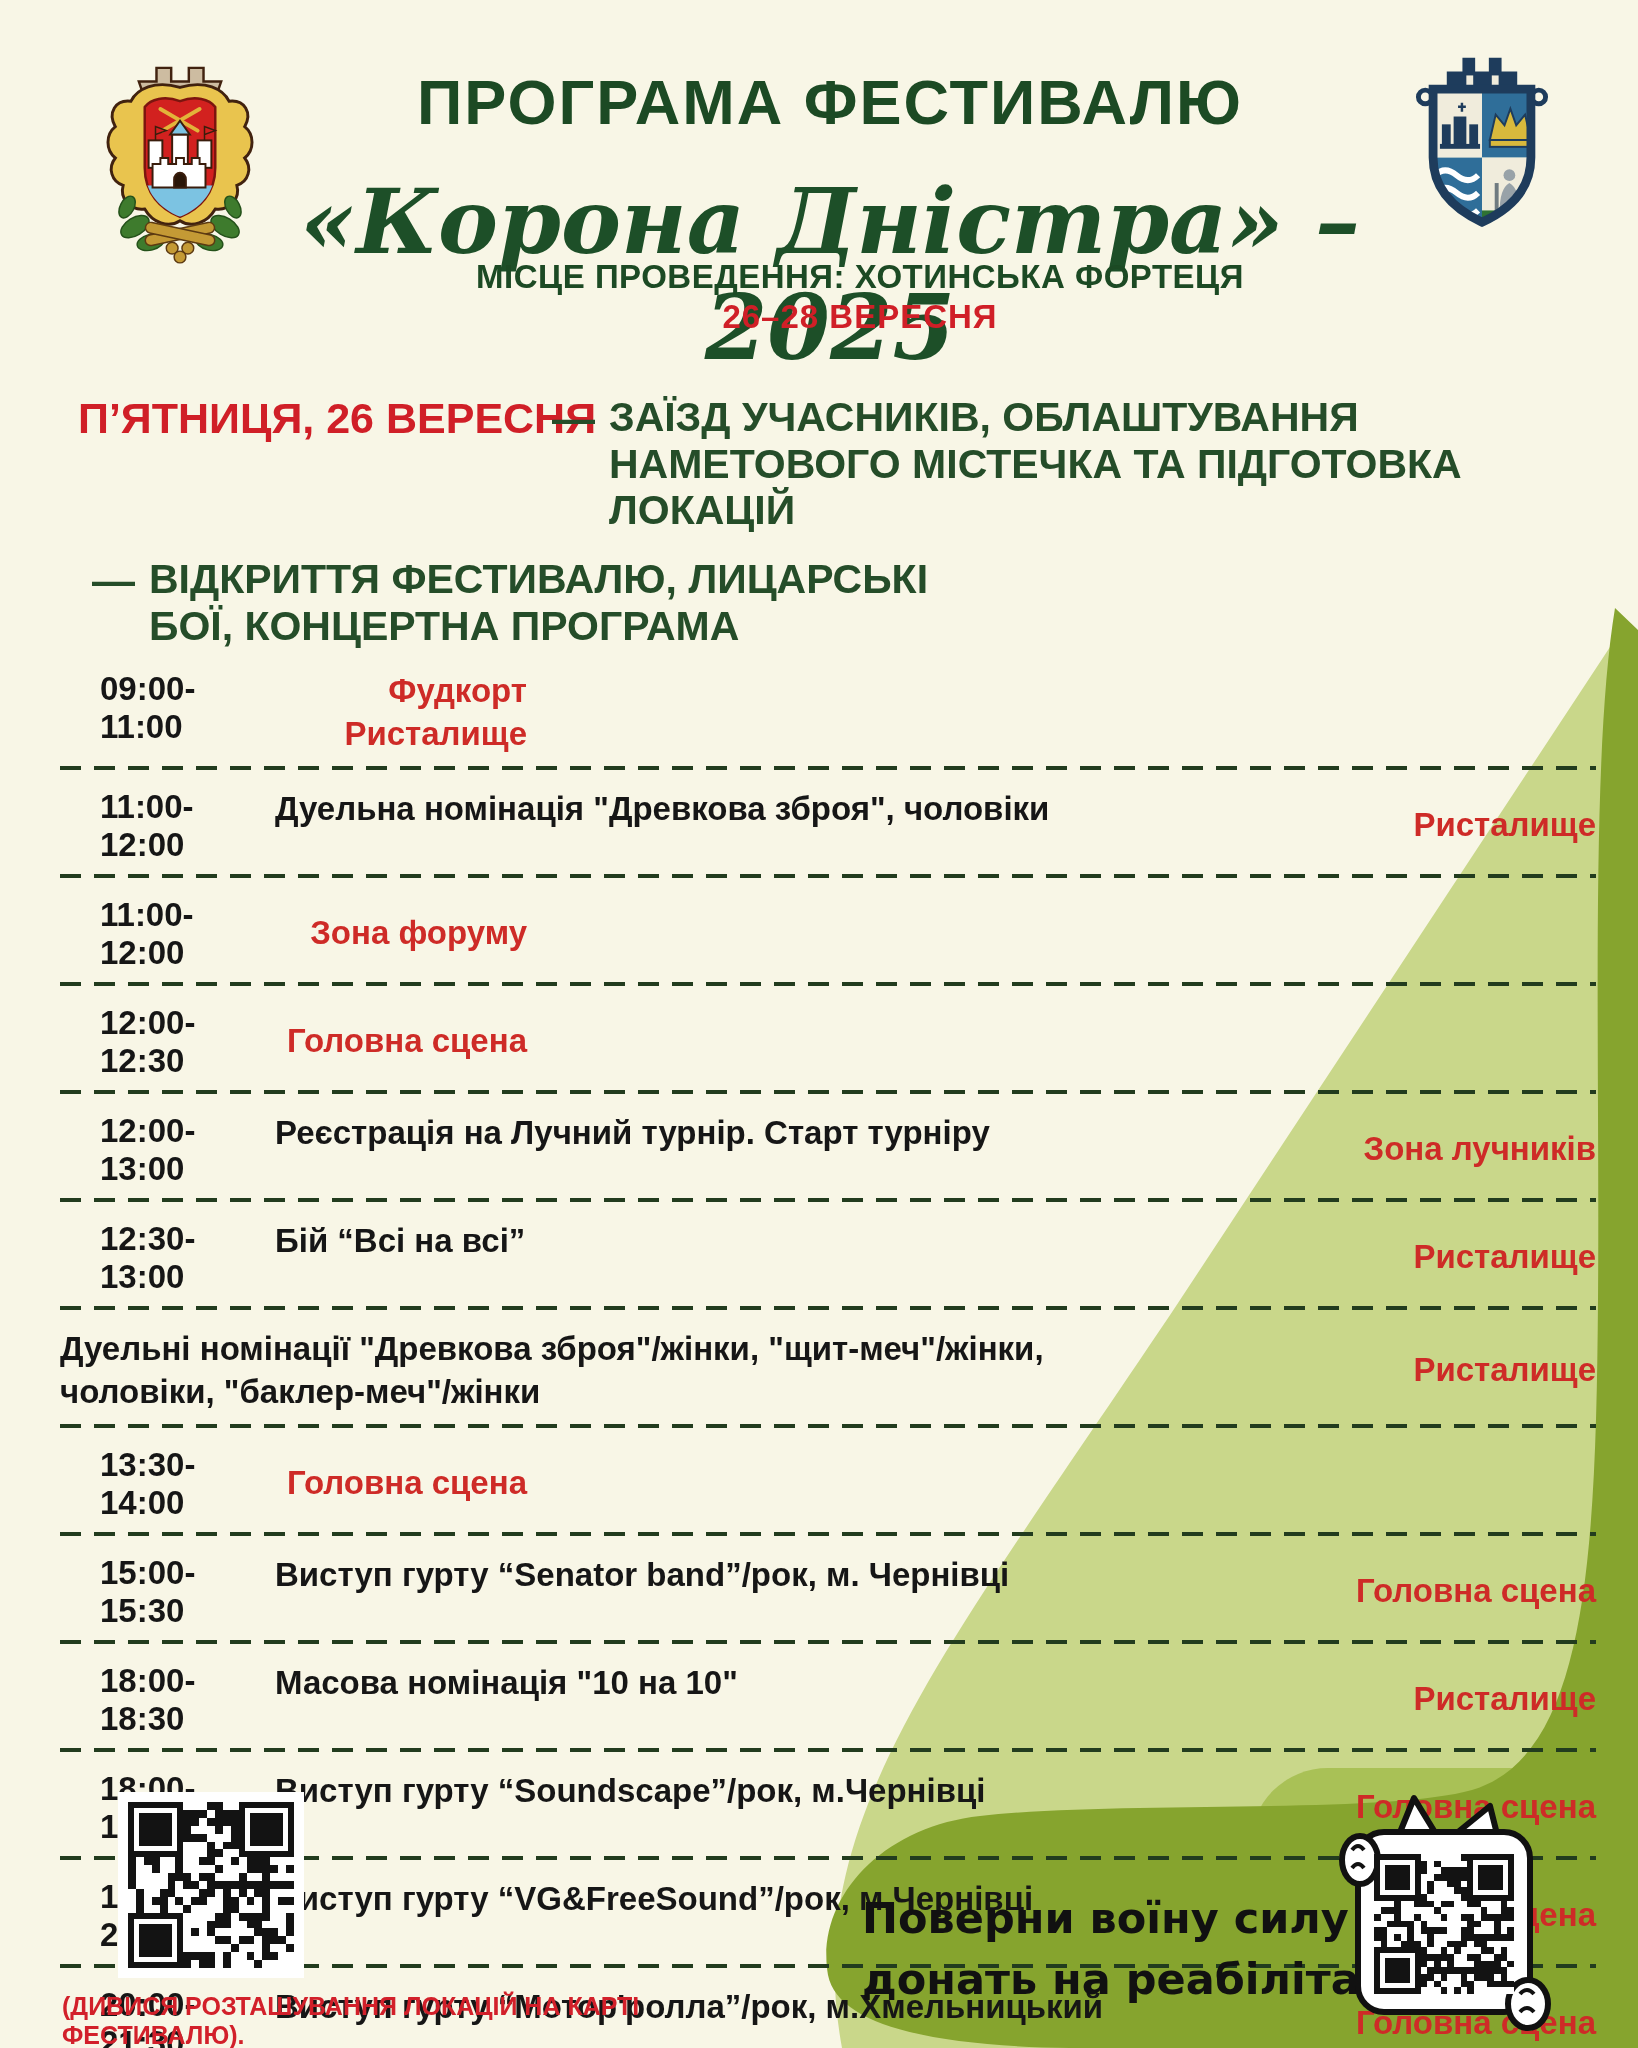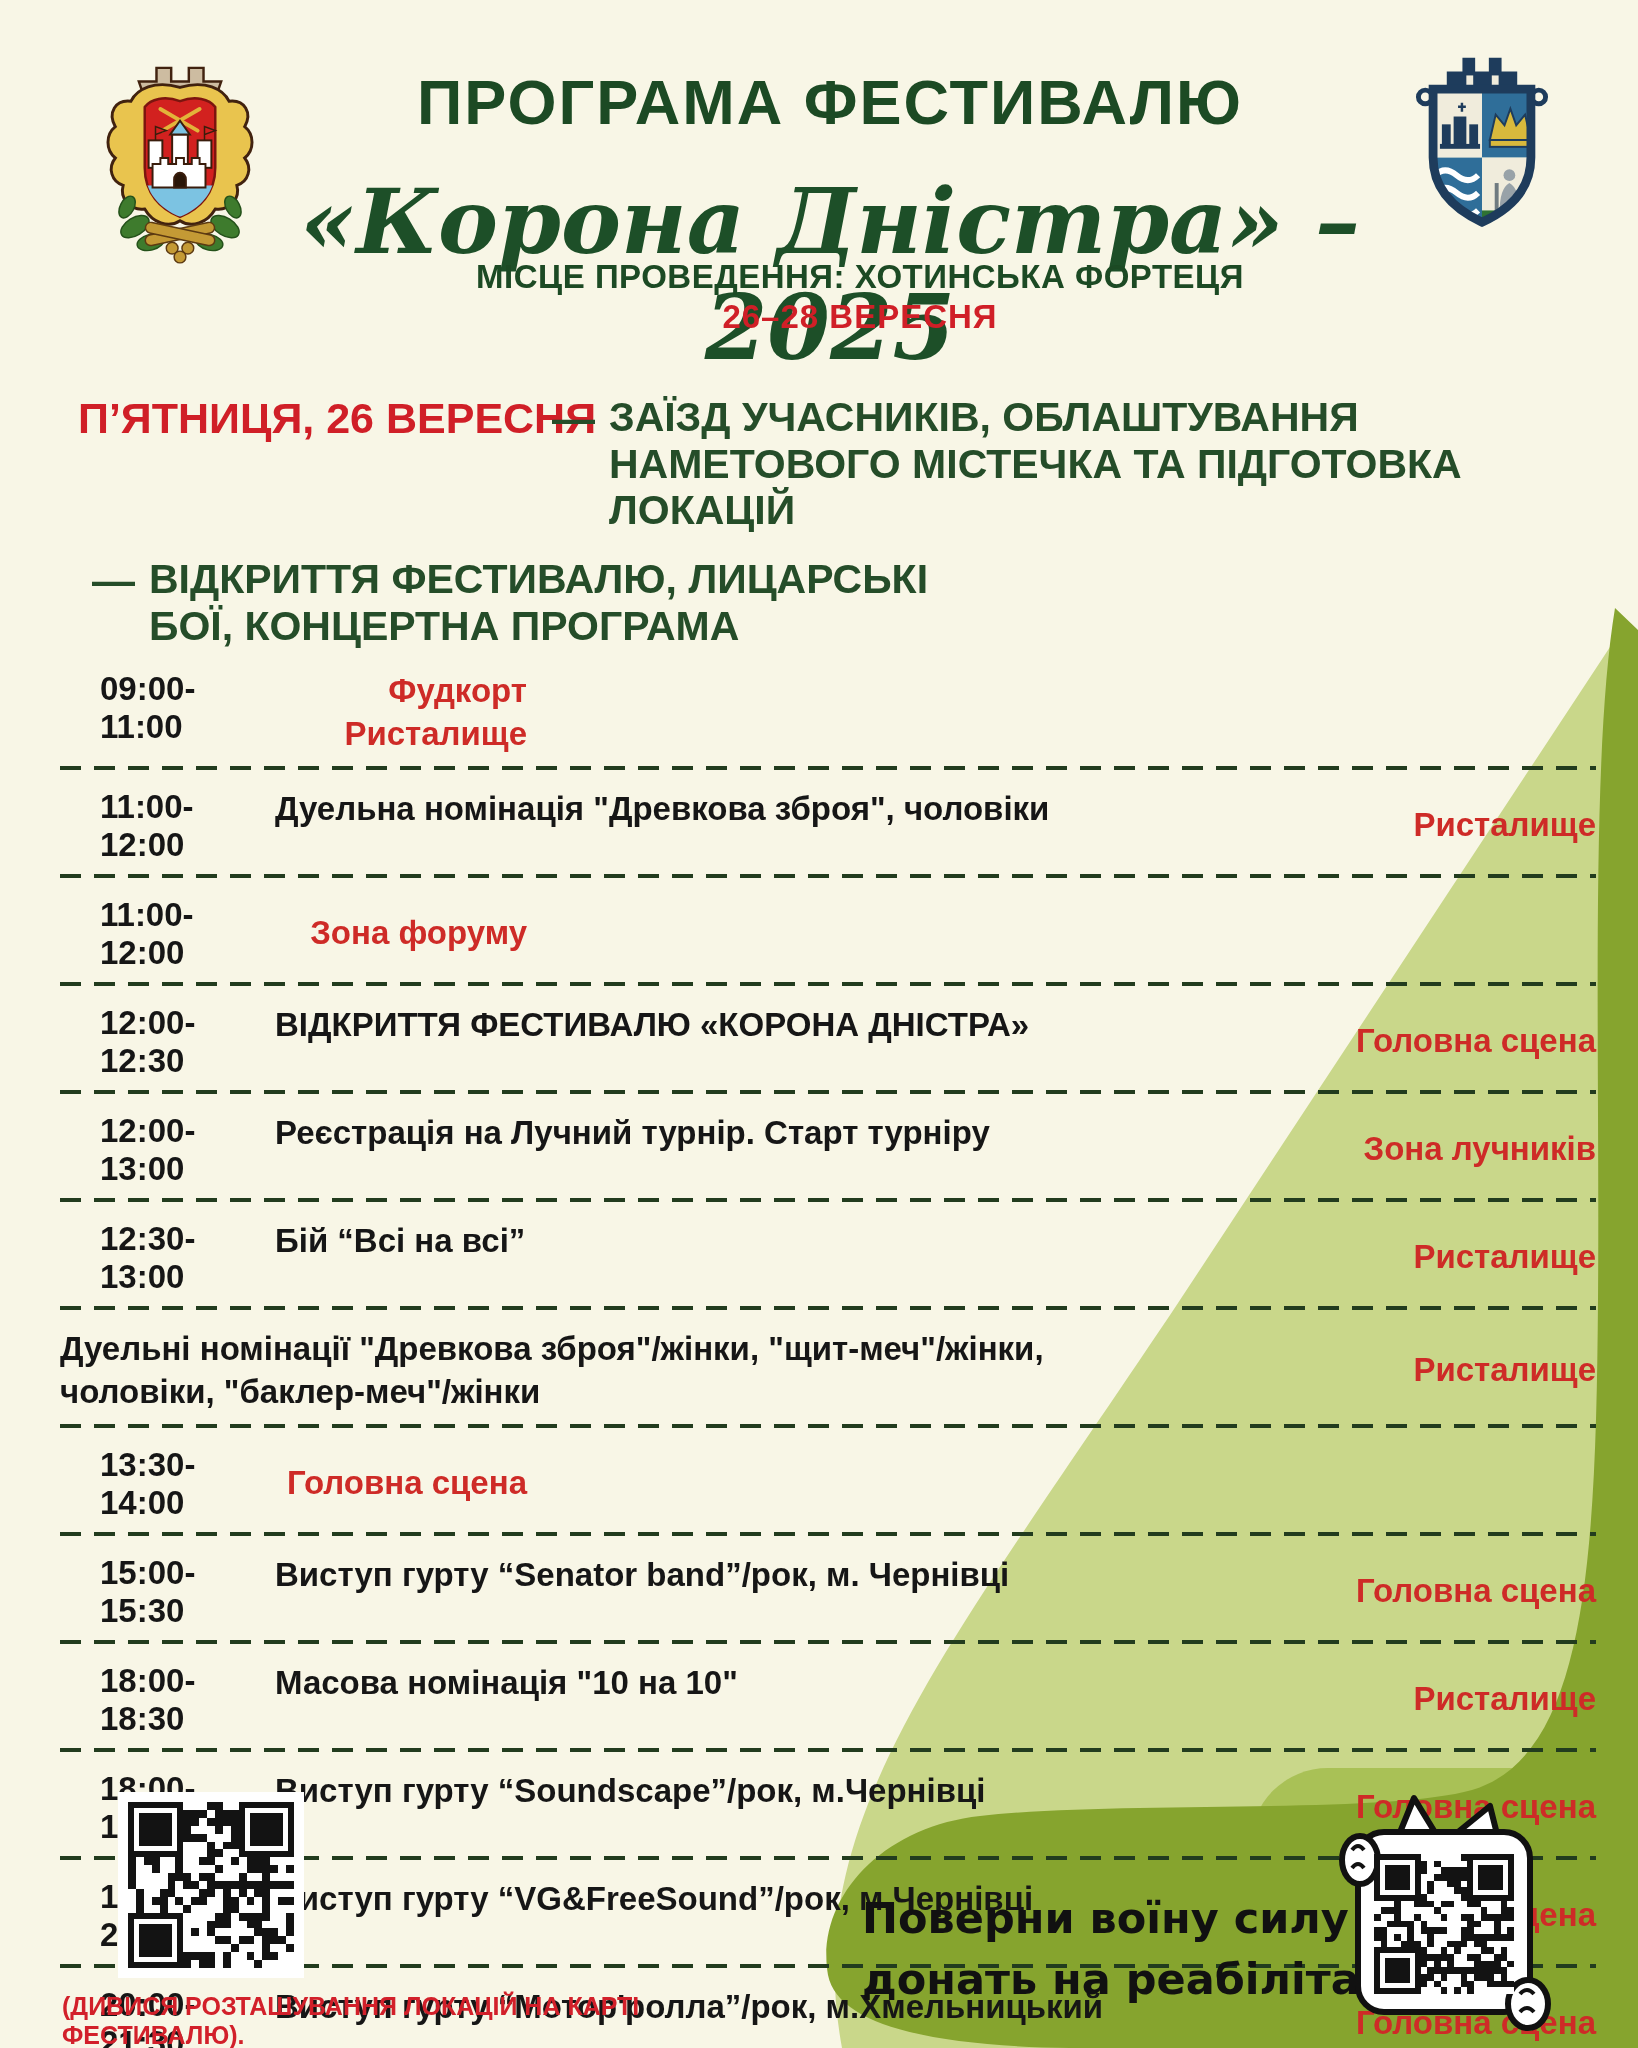--- a/index.html
+++ b/index.html
@@ -173,21 +173,20 @@
       <span class="stime">11:00-12:00</span>
       <span class="sdesc">Дуельна номінація "Древкова зброя", чоловіки</span>
       <span class="sloc">Ристалище</span>
     </div>
       <div class="srow">
       <span class="stime">11:00-12:00</span>
       <span class="sloc">Зона форуму</span>
     </div>
       <div class="srow">
       <span class="stime">12:00-12:30</span>
-      <span class="sdesc">ВІДКРИТТЯ ФЕСТИВАЛЮ «КОРОНА ДНІСТРА»</span>
       <span class="sloc">Головна сцена</span>
     </div>
       <div class="srow">
       <span class="stime">12:00-13:00</span>
       <span class="sdesc">Реєстрація на Лучний турнір. Старт турніру</span>
       <span class="sloc">Зона лучників</span>
     </div>
       <div class="srow">
       <span class="stime">12:30-13:00</span>
       <span class="sdesc">Бій “Всі на всі”</span>

